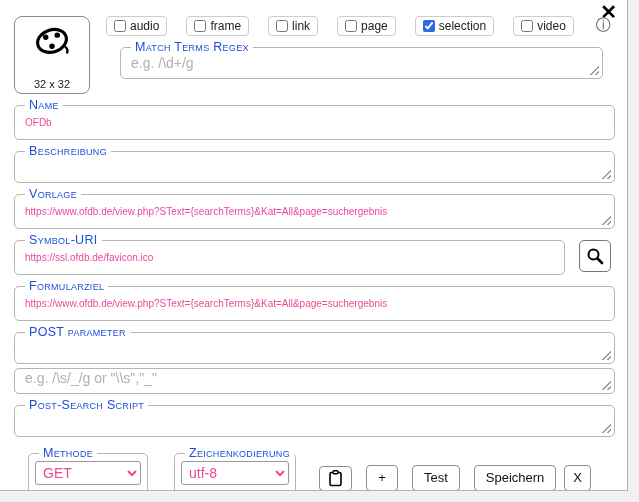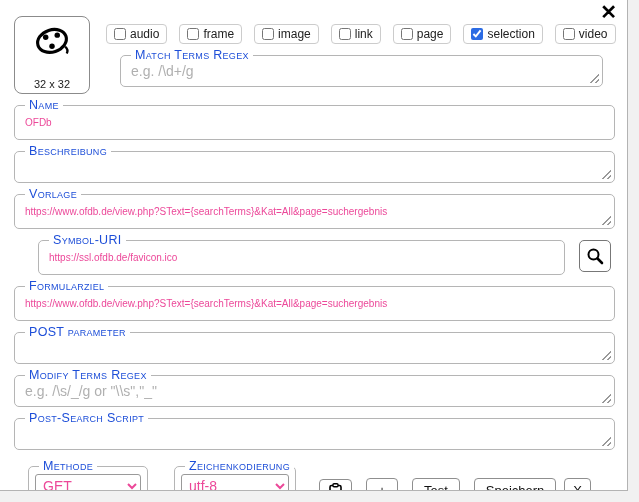--- a/index.html
+++ b/index.html
@@ -25,21 +25,21 @@
   .top-row { display: flex; padding: 16px 12px 0 14px; }
   .icon-fieldset {
     width: 76px; height: 78px; flex-shrink: 0;
     border: 1px solid #8b8b8b; border-radius: 8px;
     display: flex; flex-direction: column; align-items: center;
     justify-content: space-between; padding: 5px 0 3px;
     background: #fff;
   }
   .icon-size { font-size: 11px; color: #222; }
   .top-right { flex: 1; margin-left: 16px; min-width: 0; display: flex; flex-direction: column; }
-  .checkbox-row { display: flex; align-items: flex-start; gap: 12px; margin-top: 8px; }
+  .checkbox-row { display: flex; align-items: flex-start; gap: 19px; margin-top: 0; }
   .cb-item {
     display: flex; align-items: center; gap: 4px;
     border: 1px solid #ccc; border-radius: 4px;
     padding: 2px 7px; font-size: 12px; color: #222;
     background: #fff; cursor: pointer; white-space: nowrap;
   }
   .cb-item input { width: 12px; height: 12px; margin: 0; accent-color: #2b6be4; }
   .info-icon { font-size: 15px; color: #555; margin-left: 3px; cursor: pointer; }
 
   fieldset.fs {
@@ -62,21 +62,21 @@
   .f-input { font-size: 10px; height: 22px; }
   .f-textarea { font-size: 14px; height: 19px; resize: none; overflow: hidden; }
   .f-input::placeholder, .f-textarea::placeholder { color: #b0b0b0; }
   .grip {
     position: absolute; right: 3px; bottom: 3px;
     width: 11px; height: 11px;
     clip-path: polygon(100% 0, 100% 100%, 0 100%);
     background: repeating-linear-gradient(135deg, #fff 0 2px, #999 2px 3.5px);
     pointer-events: none;
   }
-  .sym-row { display: flex; align-items: center; margin-right: 12px; margin-left: 24px; }
+  .sym-row { display: flex; align-items: center; margin-right: 12px; }
   .sym-row fieldset.fs { flex: 1; margin-right: 0; }
   .search-btn {
     width: 32px; height: 32px; margin: 8px 4px 0 14px;
     border: 1px solid #777; border-radius: 5px; background: #fff;
     display: flex; align-items: center; justify-content: center; cursor: pointer;
   }
   .bottom-row {
     display: flex; align-items: flex-end;
     margin: 5px 12px 0 14px;
   }
@@ -126,24 +126,20 @@
           <label class="cb-item">
             <input type="checkbox" style="">
             <span>audio</span>
           </label>
           <label class="cb-item">
             <input type="checkbox" style="">
             <span>frame</span>
           </label>
           <label class="cb-item">
             <input type="checkbox" style="">
-            <span>image</span>
-          </label>
-          <label class="cb-item">
-            <input type="checkbox" style="">
             <span>link</span>
           </label>
           <label class="cb-item">
             <input type="checkbox" style="">
             <span>page</span>
           </label>
           <label class="cb-item">
             <input type="checkbox" checked="" style="">
             <span>selection</span>
           </label>
@@ -197,21 +193,20 @@
       <input class="f-input" type="text" value="https://www.ofdb.de/view.php?SText={searchTerms}&amp;Kat=All&amp;page=suchergebnis" style="">
     </fieldset>
 
     <fieldset class="fs">
       <legend>POST parameter</legend>
       <textarea class="f-textarea" style=""></textarea>
       <span class="grip"></span>
     </fieldset>
 
     <fieldset class="fs">
-      <legend>Modify Terms Regex</legend>
       <textarea class="f-textarea" placeholder="e.g. /\s/_/g or &quot;\\s&quot;,&quot;_&quot;" style=""></textarea>
       <span class="grip"></span>
     </fieldset>
 
     <fieldset class="fs">
       <legend>Post-Search Script</legend>
       <textarea class="f-textarea" style=""></textarea>
       <span class="grip"></span>
     </fieldset>
 

